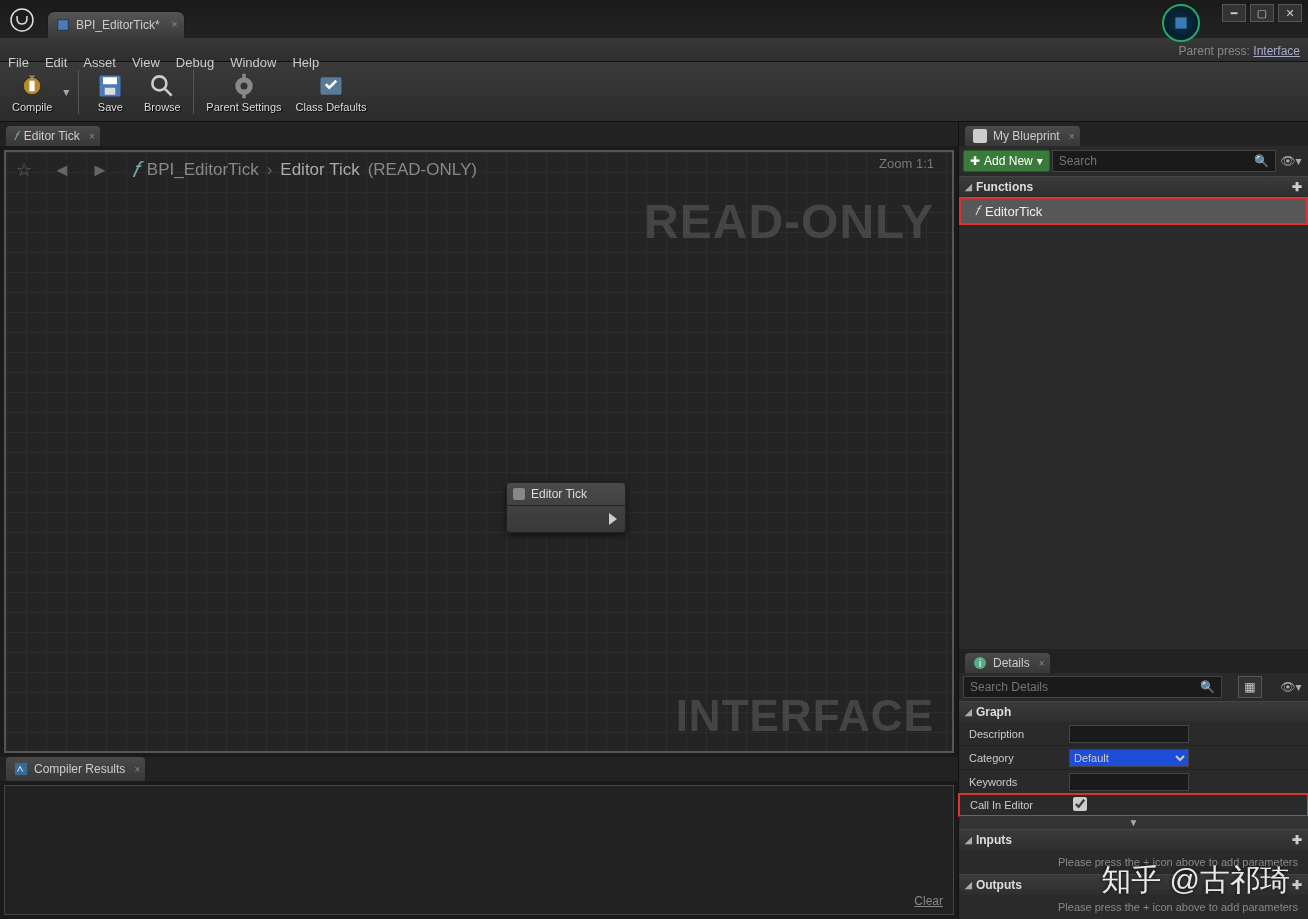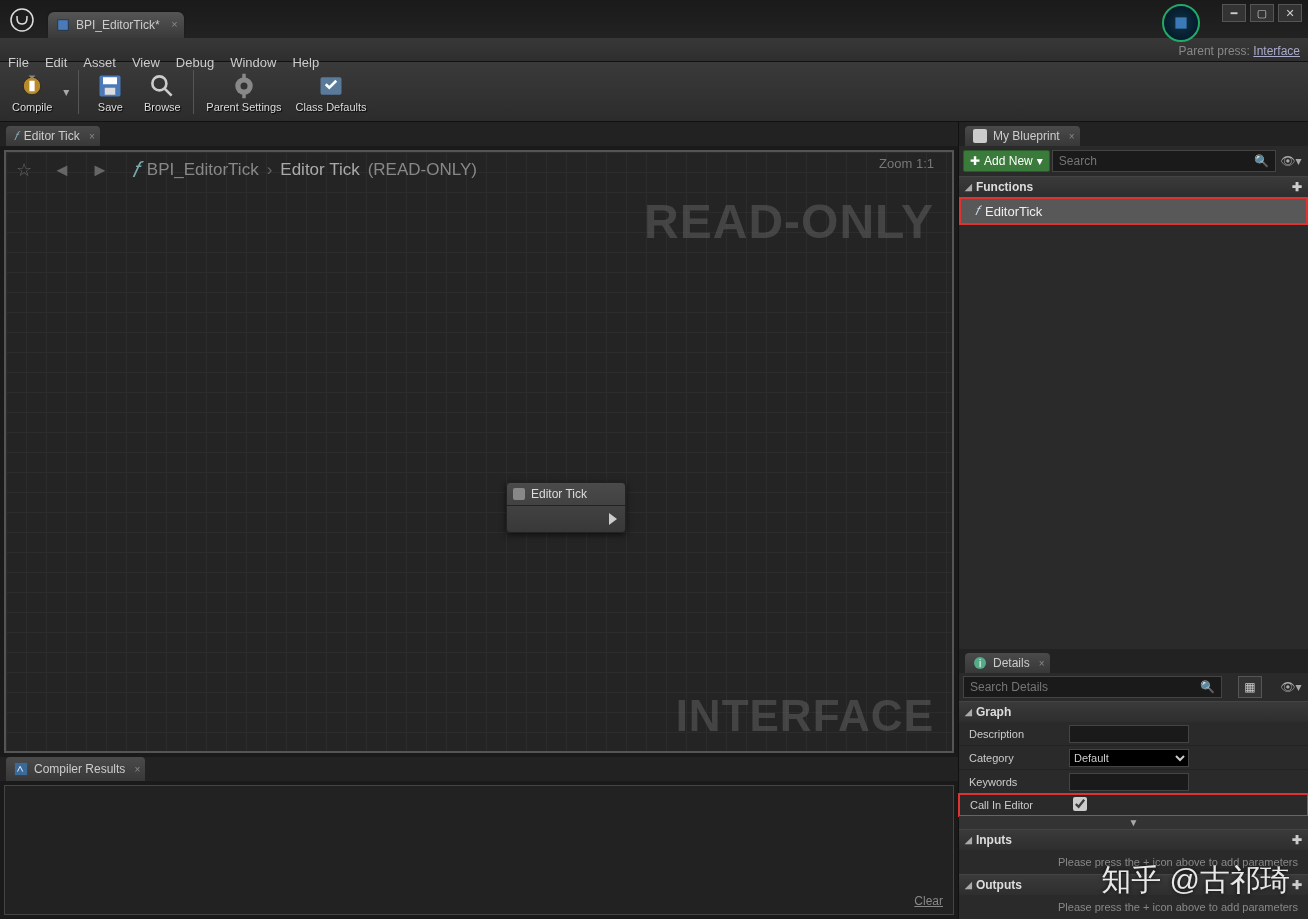--- a/index.html
+++ b/index.html
@@ -81,21 +81,21 @@
 .func-item { padding:4px 8px 4px 14px; background:#585858; display:flex; align-items:center; gap:6px; font-size:13px; color:#eee; }
 .bp-body { flex:1; background:#2a2a2a; overflow:auto; }
 .details-search-row { height:28px; display:flex; align-items:center; gap:16px; padding:3px 4px; background:#2a2a2a;}
 .detail-search { flex:1; height:22px; background:#1a1a1a; border:1px solid #444; display:flex; align-items:center; padding:0 6px; }
 .detail-search input { flex:1; background:transparent; border:none; outline:none; color:#ccc; font-size:12px; }
 .small-btn { width:24px; height:22px; background:#333; border:1px solid #555; display:flex; align-items:center; justify-content:center;}
 .prop-row { display:flex; align-items:center; height:24px; border-bottom:1px solid #222; }
 .prop-label { width:110px; padding-left:10px; font-size:11px; color:#ccc; overflow:hidden; white-space:nowrap; }
 .prop-val { flex:1; padding-right:8px; }
 .prop-val input[type=text] { width:120px; height:18px; background:#1a1a1a; border:1px solid #444; color:#ccc; font-size:11px; padding:0 4px;}
-.prop-val select { width:120px; height:18px; background:#000000; border:1px solid #444; color:#ccc; font-size:11px;}
+.prop-val select { width:120px; height:18px; background:#1d4ed8; border:1px solid #444; color:#ccc; font-size:11px;}
 .prop-val input[type=checkbox]{ width:14px; height:14px; accent-color:#ccc; margin-left:3px;}
 .call-row { border:2px solid #d33; margin:-1px; }
 .expand-arrow{ text-align:center; color:#aaa; font-size:10px; padding:1px; background:#333;}
 .hint { padding:6px 10px; color:#888; font-size:11px;text-align:right; }
 
 .watermark { position:absolute; right:18px; bottom:18px; font-size:30px; color:#e8e8e8; font-weight:500; text-shadow:0 0 4px rgba(0,0,0,.8); z-index:50;}
 </style>
 </head>
 <body>
 

